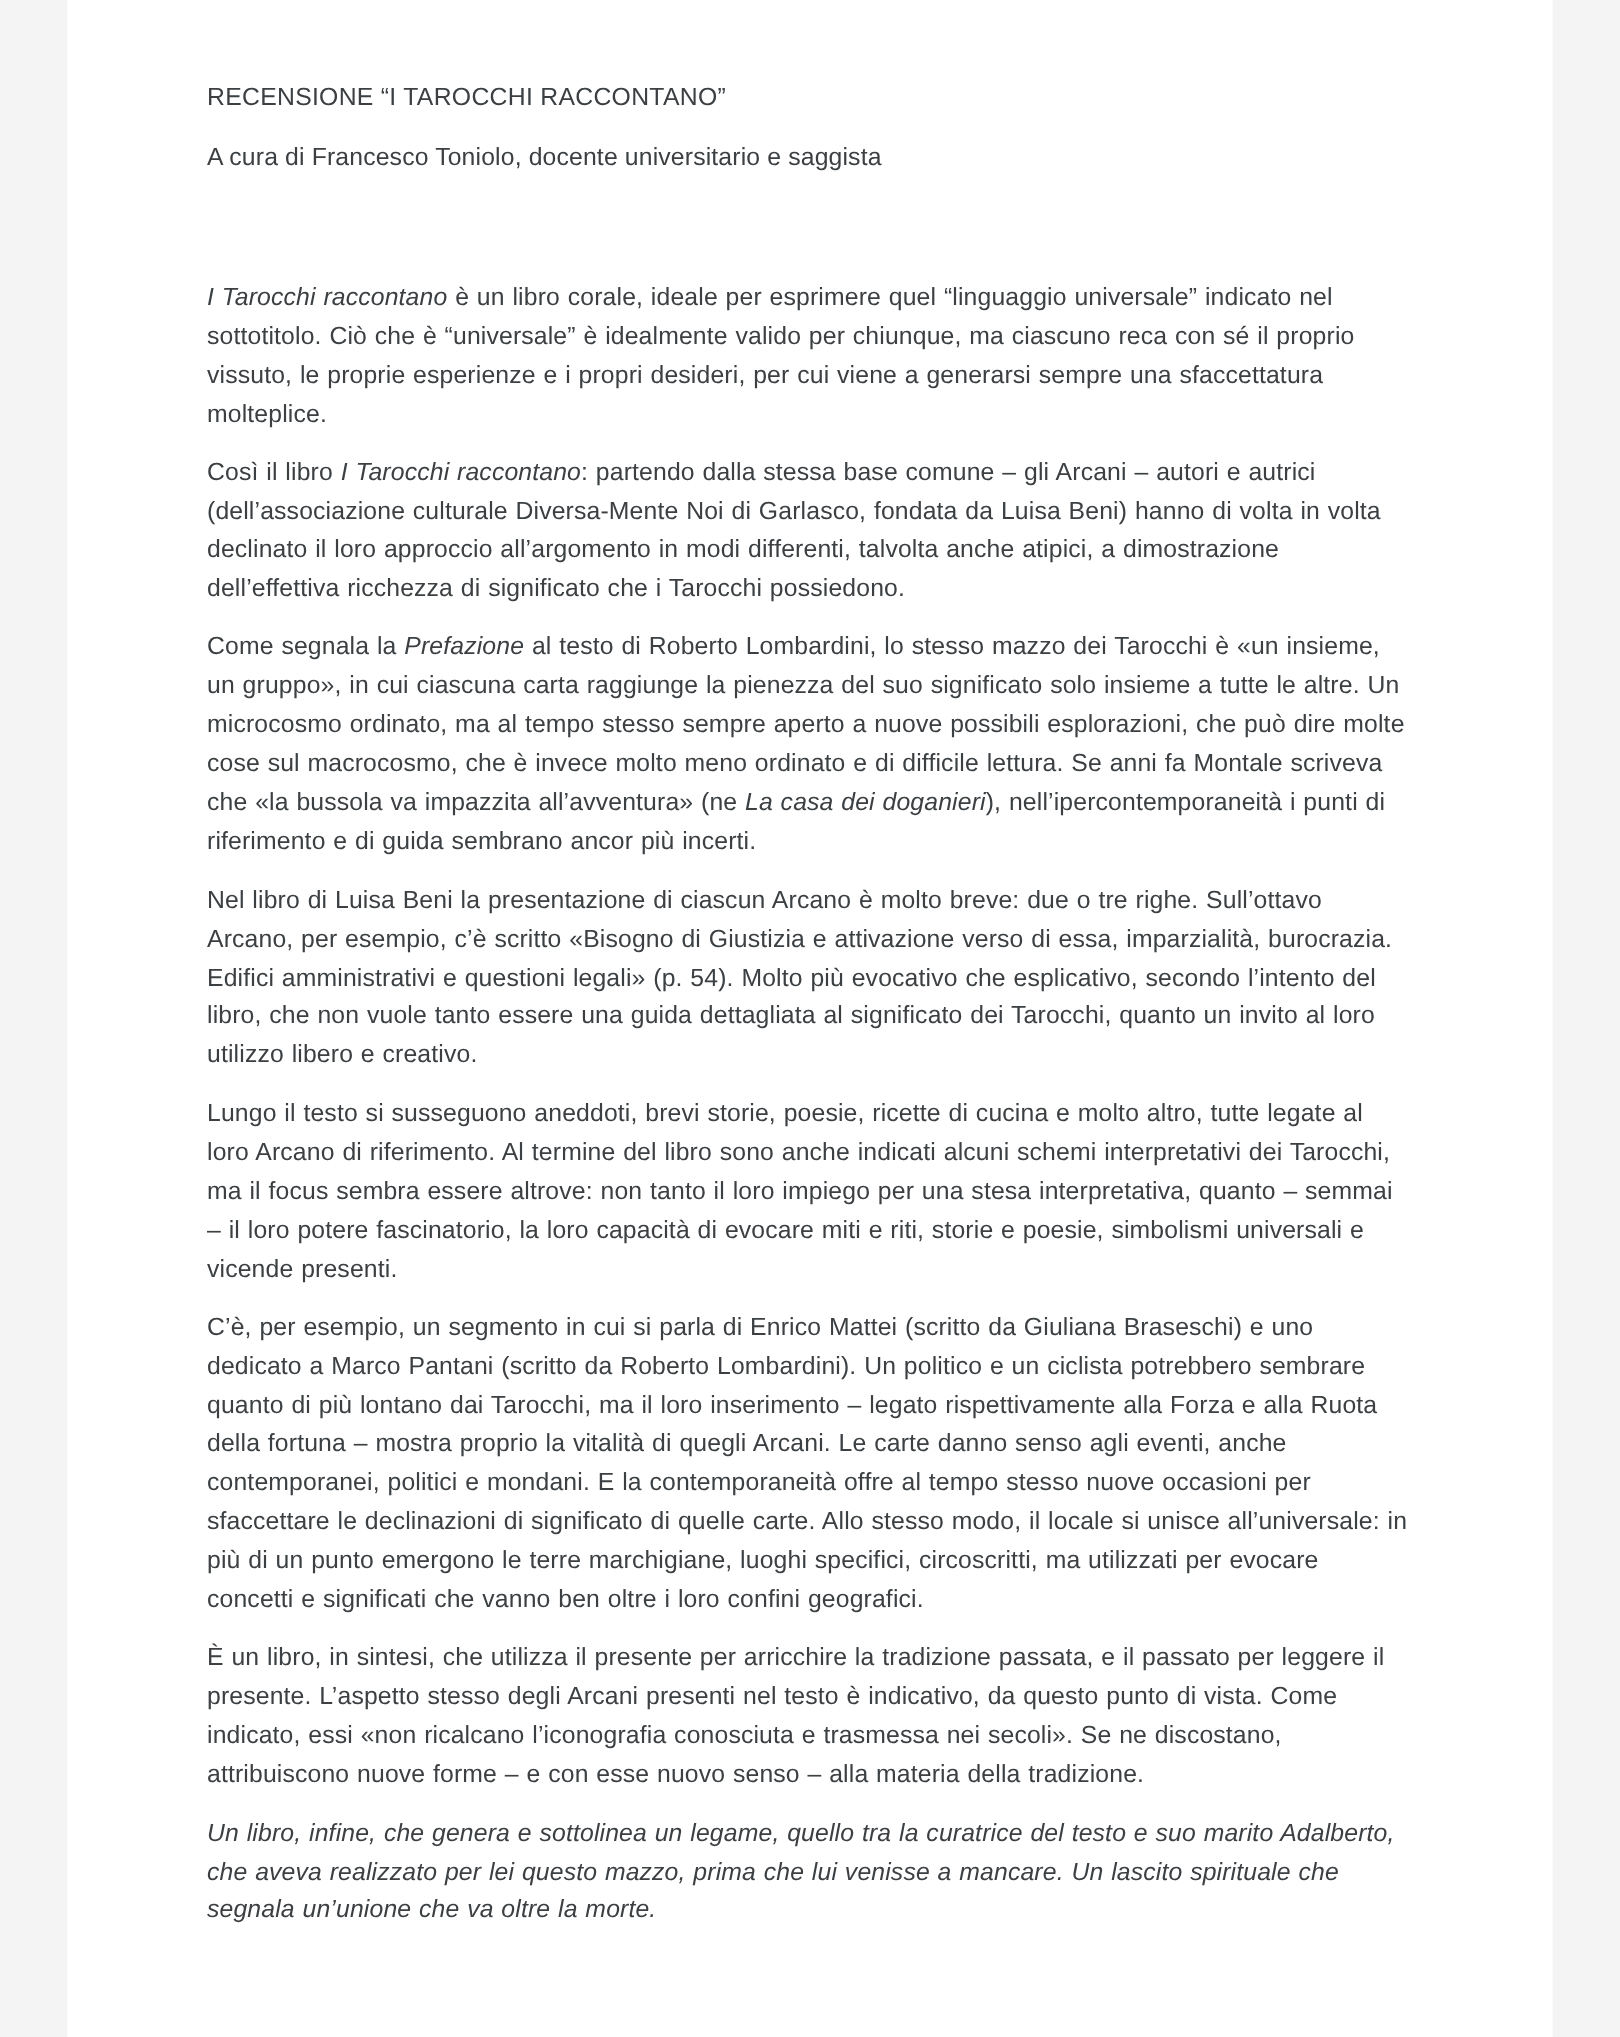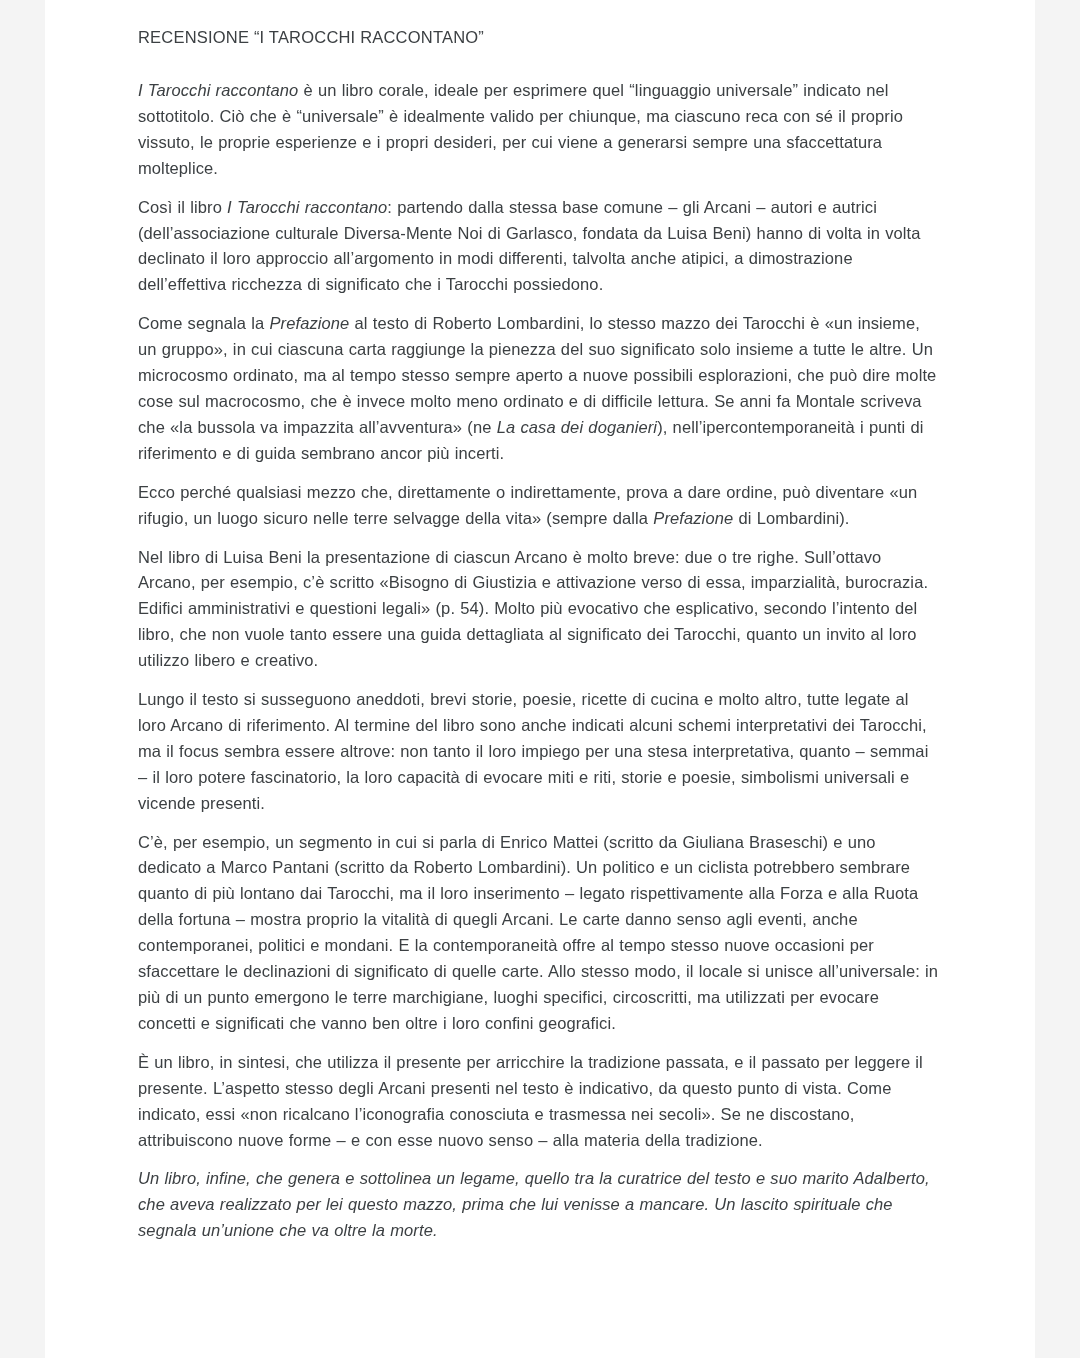--- a/index.html
+++ b/index.html
@@ -17,57 +17,57 @@
     background: #f4f4f4;
   }
   .page {
     position: absolute;
     left: 45px;
     top: 0;
     width: 990px;
     height: 1358px;
     background: #ffffff;
     color: #3c4043;
-    padding: 24px 95px 40px 93px;
+    padding: 52px 95px 40px 93px;
   }
   .doc-title {
     font-size: 16.5px;
     line-height: 26px;
     letter-spacing: 0.2px;
     white-space: nowrap;
   }
   .doc-byline {
     font-size: 16.5px;
     line-height: 26px;
     margin-top: 14px;
     letter-spacing: 0.1px;
   }
-  .doc-body { margin-top: 28px; }
+  .doc-body { margin-top: 68px; }
   .doc-body p {
     font-size: 16.5px;
     line-height: 25.9px;
     margin-bottom: 13px;
     letter-spacing: 0.1px;
     text-align: left;
     word-spacing: 0.5px;
   }
   .doc-body p:last-child { margin-bottom: 0; font-style: italic; }
   .italic { font-style: italic; }
 </style>
 </head>
 <body>
 
 <div class="viewer">
   <div class="page">
     <div class="doc-title">RECENSIONE “I TAROCCHI RACCONTANO”</div>
+    <div class="doc-byline">A cura di Francesco Toniolo, docente universitario e saggista</div>
     <div class="doc-body">
         <p><span class="italic">I Tarocchi raccontano</span><span> è un libro corale, ideale per esprimere quel “linguaggio universale” indicato nel sottotitolo. Ciò che è “universale” è idealmente valido per chiunque, ma ciascuno reca con sé il proprio vissuto, le proprie esperienze e i propri desideri, per cui viene a generarsi sempre una sfaccettatura molteplice.</span></p>
         <p><span>Così il libro </span><span class="italic">I Tarocchi raccontano</span><span>: partendo dalla stessa base comune – gli Arcani – autori e autrici (dell’associazione culturale Diversa-Mente Noi di Garlasco, fondata da Luisa Beni) hanno di volta in volta declinato il loro approccio all’argomento in modi differenti, talvolta anche atipici, a dimostrazione dell’effettiva ricchezza di significato che i Tarocchi possiedono.</span></p>
         <p><span>Come segnala la </span><span class="italic">Prefazione</span><span> al testo di Roberto Lombardini, lo stesso mazzo dei Tarocchi è «un insieme, un gruppo», in cui ciascuna carta raggiunge la pienezza del suo significato solo insieme a tutte le altre. Un microcosmo ordinato, ma al tempo stesso sempre aperto a nuove possibili esplorazioni, che può dire molte cose sul macrocosmo, che è invece molto meno ordinato e di difficile lettura. Se anni fa Montale scriveva che «la bussola va impazzita all’avventura» (ne </span><span class="italic">La casa dei doganieri</span><span>), nell’ipercontemporaneità i punti di riferimento e di guida sembrano ancor più incerti.</span></p>
-        <p><span>Ecco perché qualsiasi mezzo che, direttamente o indirettamente, prova a dare ordine, può diventare «un rifugio, un luogo sicuro nelle terre selvagge della vita» (sempre dalla </span><span class="italic">Prefazione</span><span> di Lombardini).</span></p>
         <p><span>Nel libro di Luisa Beni la presentazione di ciascun Arcano è molto breve: due o tre righe. Sull’ottavo Arcano, per esempio, c’è scritto «Bisogno di Giustizia e attivazione verso di essa, imparzialità, burocrazia. Edifici amministrativi e questioni legali» (p. 54). Molto più evocativo che esplicativo, secondo l’intento del libro, che non vuole tanto essere una guida dettagliata al significato dei Tarocchi, quanto un invito al loro utilizzo libero e creativo.</span></p>
         <p><span>Lungo il testo si susseguono aneddoti, brevi storie, poesie, ricette di cucina e molto altro, tutte legate al loro Arcano di riferimento. Al termine del libro sono anche indicati alcuni schemi interpretativi dei Tarocchi, ma il focus sembra essere altrove: non tanto il loro impiego per una stesa interpretativa, quanto – semmai – il loro potere fascinatorio, la loro capacità di evocare miti e riti, storie e poesie, simbolismi universali e vicende presenti.</span></p>
         <p><span>C’è, per esempio, un segmento in cui si parla di Enrico Mattei (scritto da Giuliana Braseschi) e uno dedicato a Marco Pantani (scritto da Roberto Lombardini). Un politico e un ciclista potrebbero sembrare quanto di più lontano dai Tarocchi, ma il loro inserimento – legato rispettivamente alla Forza e alla Ruota della fortuna – mostra proprio la vitalità di quegli Arcani. Le carte danno senso agli eventi, anche contemporanei, politici e mondani. E la contemporaneità offre al tempo stesso nuove occasioni per sfaccettare le declinazioni di significato di quelle carte. Allo stesso modo, il locale si unisce all’universale: in più di un punto emergono le terre marchigiane, luoghi specifici, circoscritti, ma utilizzati per evocare concetti e significati che vanno ben oltre i loro confini geografici.</span></p>
         <p><span>È un libro, in sintesi, che utilizza il presente per arricchire la tradizione passata, e il passato per leggere il presente. L’aspetto stesso degli Arcani presenti nel testo è indicativo, da questo punto di vista. Come indicato, essi «non ricalcano l’iconografia conosciuta e trasmessa nei secoli». Se ne discostano, attribuiscono nuove forme – e con esse nuovo senso – alla materia della tradizione.</span></p>
         <p><span>Un libro, infine, che genera e sottolinea un legame, quello tra la curatrice del testo e suo marito Adalberto, che aveva realizzato per lei questo mazzo, prima che lui venisse a mancare. Un lascito spirituale che segnala un’unione che va oltre la morte.</span></p>
       </div>
   </div>
 </div>
 
 </body></html>

